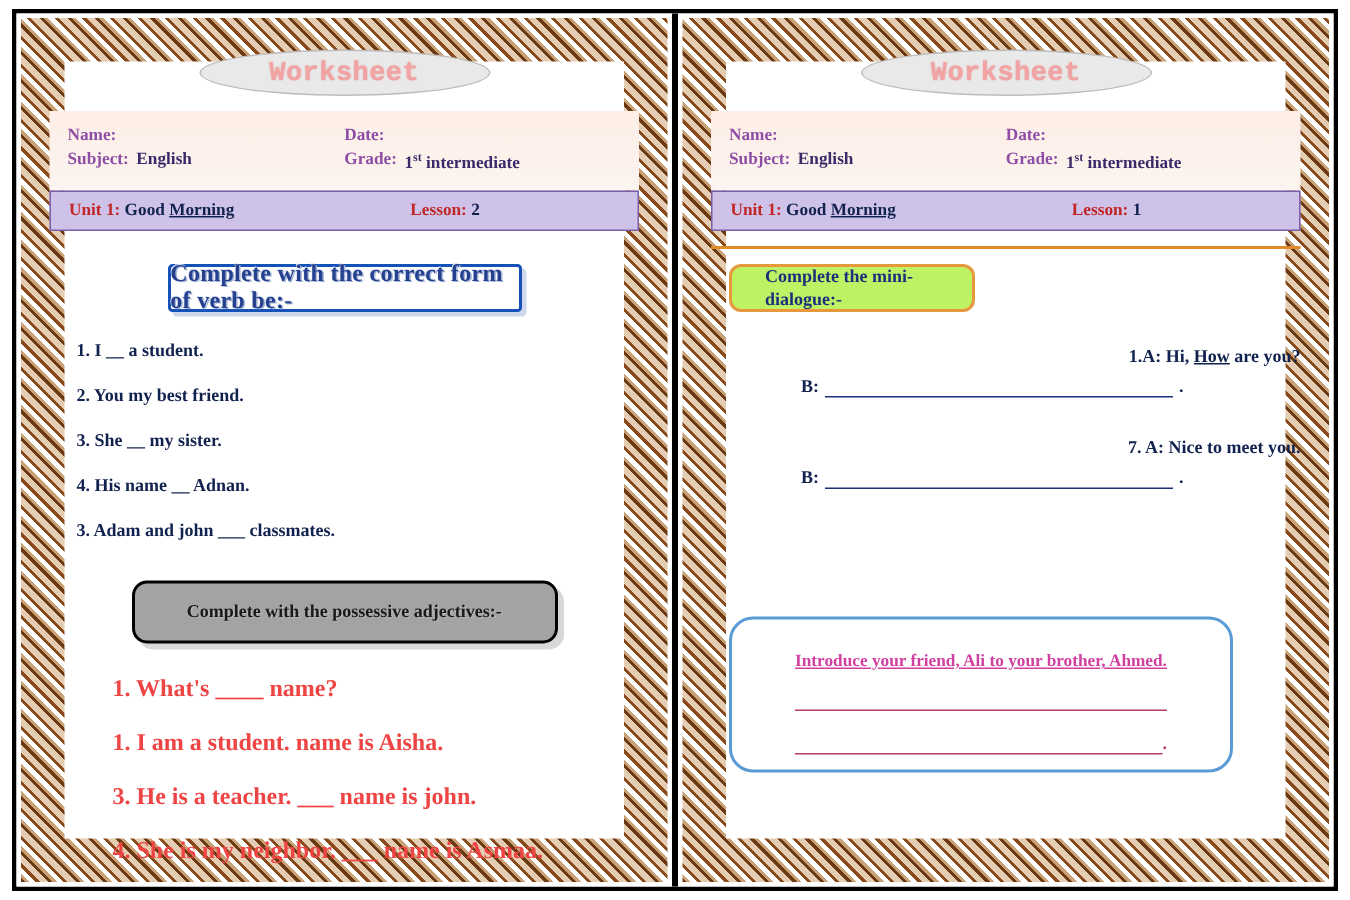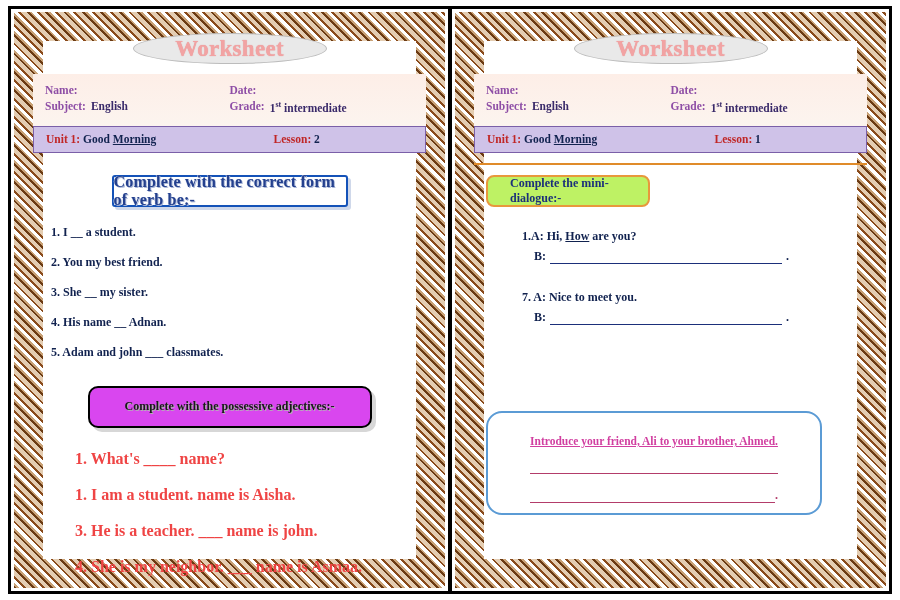--- a/index.html
+++ b/index.html
@@ -80,22 +80,22 @@
     height: 29px;
     margin: 4px auto 0 auto;
     border-radius: 50%;
     background: #e9e9e9;
     border: 1px solid #bcbcbc;
     display: flex;
     align-items: center;
     justify-content: center;
   }
   .title-oval .t {
-    font-family: Liberation Serif, serif;
-    font-size: 23px;
+    font-family: Liberation Mono, monospace;
+    font-size: 18px;
     font-weight: bold;
     color: #f2a3a3;
     letter-spacing: 0.3px;
     text-shadow: 0 0 1px #e08f8f;
   }
 
   
   .info {
     margin-top: 10px;
     background: linear-gradient(#fdeee7, #fcf4ef);
@@ -147,21 +147,21 @@
     color: #24408e;
     letter-spacing: 0.2px;
     text-shadow: 1px 1px 0 #a9b7d8, -0.5px -0.5px 0 #dfe5f2;
   }
   .hdr-black {
     margin: 26px auto 0 auto;
     width: 280px;
     height: 38px;
     border: 2px solid #000000;
     border-radius: 10px;
-    background: #d946ef;
+    background: #a3a3a3;
     display: flex;
     align-items: center;
     justify-content: center;
     box-shadow: 4px 4px 0 #d7d7d7;
   }
   .hdr-black .txt {
     font-size: 12px;
     font-weight: bold;
     color: #1a1a1a;
     text-shadow: 1px 1px 0 #b4b4b4;
@@ -199,21 +199,21 @@
     display: flex;
     align-items: center;
     padding-left: 22px;
     box-sizing: border-box;
   }
   .hdr-orange .txt {
     font-size: 12px;
     font-weight: bold;
     color: #1b2f7a;
   }
-  .dlg { margin: 22px 0 0 48px; }
+  .dlg { margin: 22px 0 0 48px; text-align: right; }
   .dlg-block { margin-bottom: 26px; }
   .dlg-a {
     font-size: 12px;
     font-weight: bold;
     color: #11224f;
     margin-bottom: 5px;
   }
   .dlg-a .u { text-decoration: underline; }
   .dlg-b {
     font-size: 12px;
@@ -323,21 +323,21 @@
 
         <div class="hdr-blue">
           <span class="txt">Complete with the correct form of verb be:-</span>
         </div>
 
         <div class="qlist">
           <div class="qitem">1.  I __ a student.</div>
           <div class="qitem">2.  You      my best friend.</div>
           <div class="qitem">3.  She __ my sister.</div>
           <div class="qitem">4.  His name __ Adnan.</div>
-          <div class="qitem">5.  Adam and john ___ classmates.</div>
+          <div class="qitem">3.  Adam and john ___ classmates.</div>
         </div>
 
         <div class="hdr-black">
           <span class="txt">Complete with the possessive adjectives:-</span>
         </div>
 
         <div class="qlist2">
           <div class="qitem2">1. What's ____ name?</div>
           <div class="qitem2">1. I am a student.      name is Aisha.</div>
           <div class="qitem2">3. He is a teacher. ___ name is john.</div>

